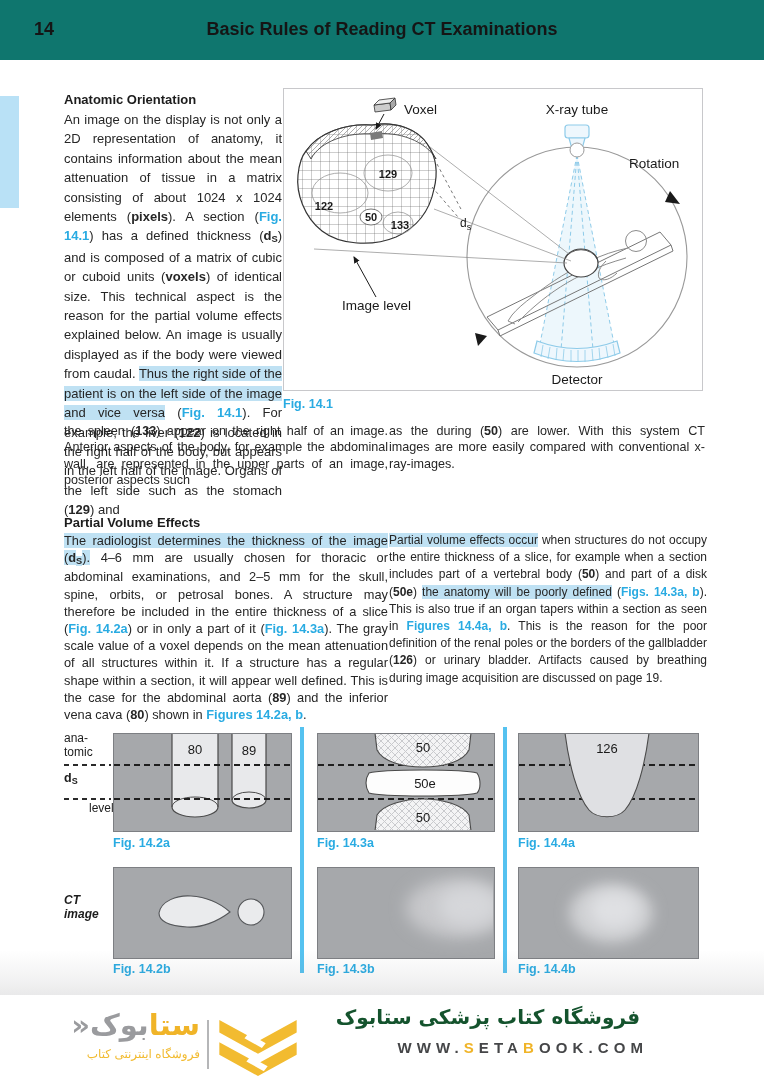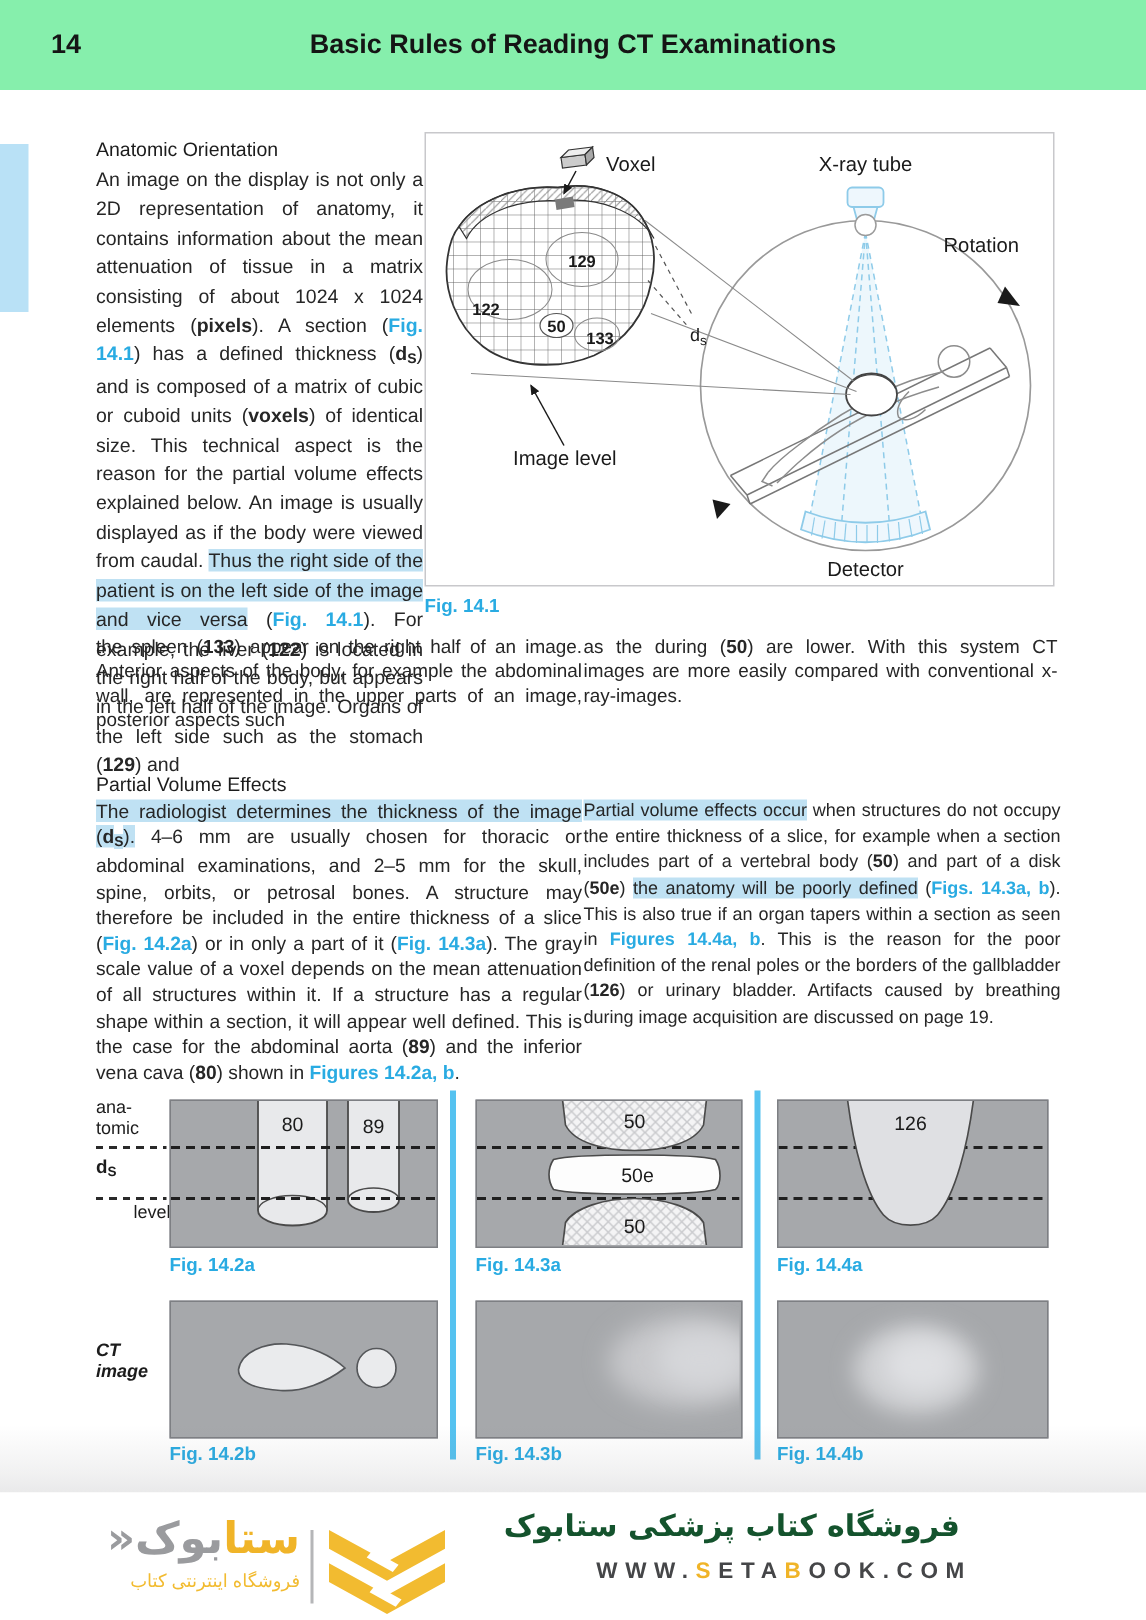--- a/index.html
+++ b/index.html
@@ -1,24 +1,24 @@
 <!DOCTYPE html>
 <html lang="en"><head>
 <meta charset="utf-8">
 <style>
   html,body{margin:0;padding:0;background:#ffffff;}
   .page{position:relative;width:764px;height:1080px;background:#ffffff;overflow:hidden;
         font-family:"Liberation Sans",sans-serif;color:#222;}
   
-  .header{position:absolute;left:0;top:0;width:764px;height:60px;background:#86efac;}
+  .header{position:absolute;left:0;top:0;width:764px;height:60px;background:#0f766e;}
   .pagenum{position:absolute;left:34px;top:19px;font-size:18px;font-weight:bold;color:#151515;}
   .ptitle{position:absolute;left:0;top:19px;width:764px;text-align:center;font-size:18px;font-weight:bold;color:#151515;}
   .side-tab{position:absolute;left:0;top:96px;width:19px;height:112px;background:#b9e1f6;}
   
-  .h3{position:absolute;font-size:13px;font-weight:normal;color:#1c1c1c;margin:0;}
+  .h3{position:absolute;font-size:13px;font-weight:bold;color:#1c1c1c;margin:0;}
   .para{position:absolute;margin:0;text-align:justify;color:#262626;}
   #anat-p{left:64px;top:110px;width:218px;font-size:13px;line-height:19.4px;}
   #wide-l{left:64px;top:423px;width:324px;font-size:12.6px;line-height:16.3px;}
   #wide-r{left:389px;top:423px;width:316px;font-size:12.6px;line-height:16.3px;}
   #pve-l{left:64px;top:532px;width:324px;font-size:12.8px;line-height:17.2px;}
   #pve-r{left:389px;top:532px;width:318px;font-size:12px;line-height:17.2px;}
   .b{font-weight:bold;}
   .hl{background:#bfe1f3;}
   .figref{color:#29abe2;font-weight:bold;}
   .sub{font-size:72%;position:relative;top:2px;}

